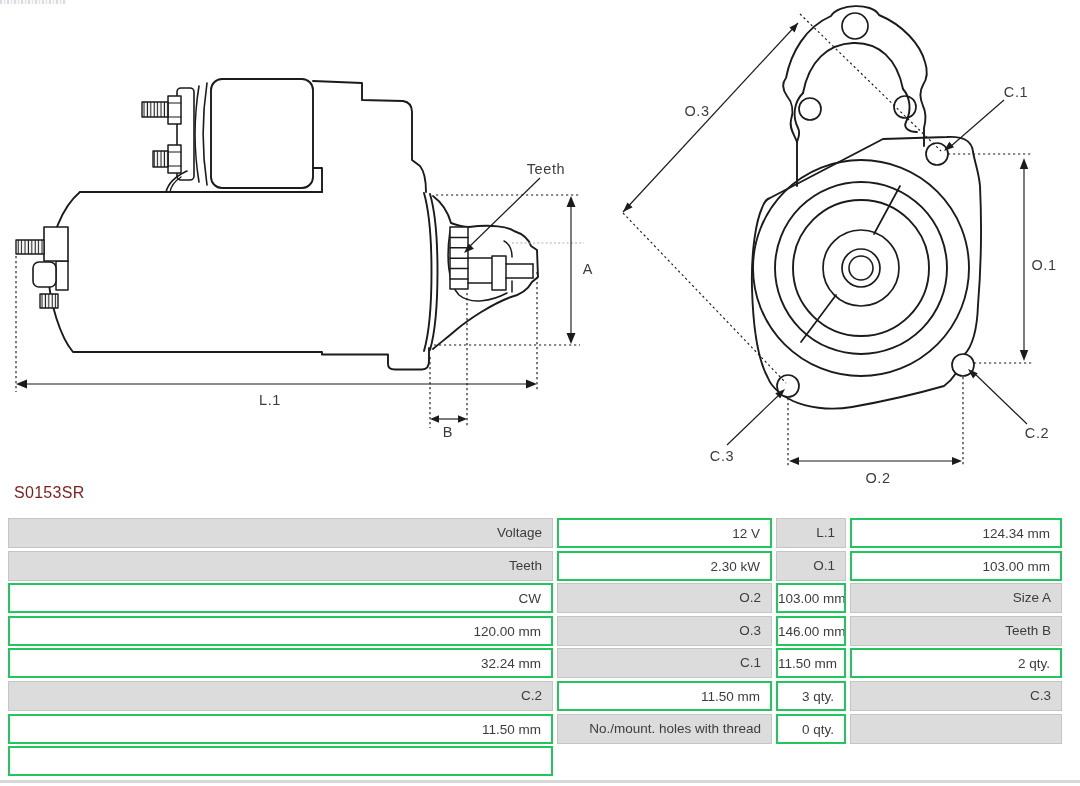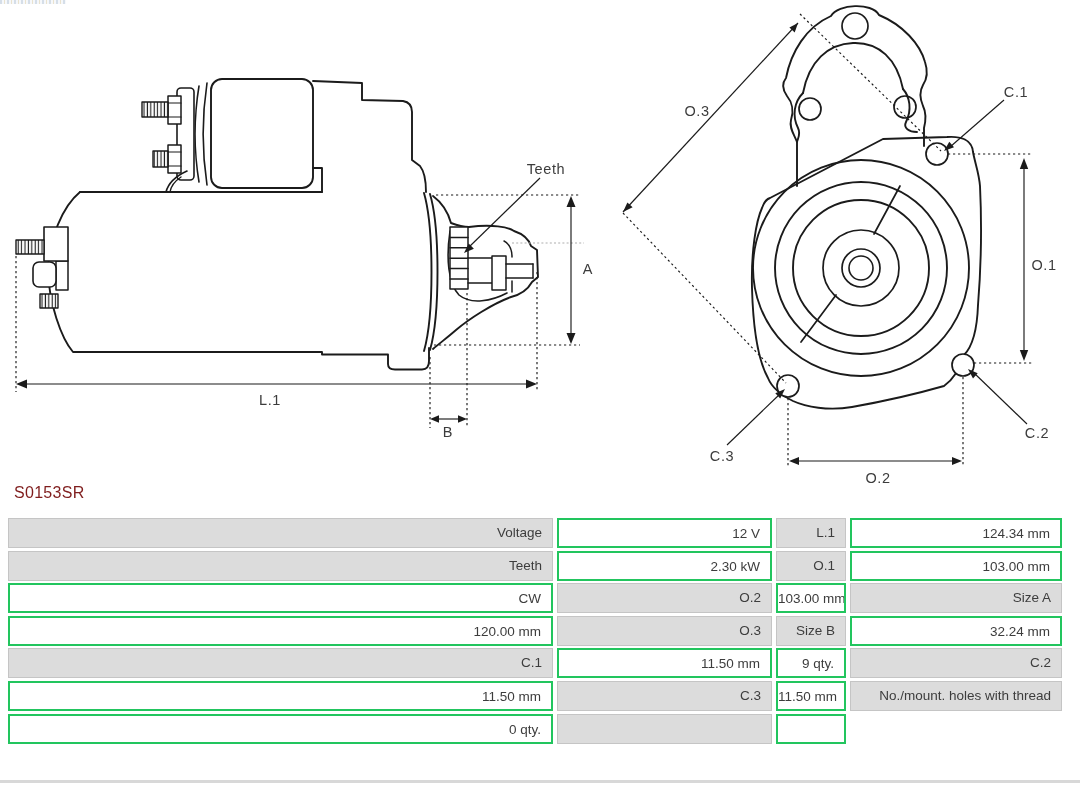--- a/index.html
+++ b/index.html
@@ -195,30 +195,32 @@
     <div class="cell gray">O.1</div>
     <div class="cell white">103.00 mm</div>
 
     <div class="cell white">CW</div>
     <div class="cell gray">O.2</div>
     <div class="cell white">103.00 mm</div>
 
     <div class="cell gray">Size A</div>
     <div class="cell white">120.00 mm</div>
     <div class="cell gray">O.3</div>
-
-    <div class="cell gray">Size B</div>
+    <div class="cell white">146.00 mm</div>
+
+    <div class="cell gray">Teeth B</div>
     <div class="cell white">32.24 mm</div>
     <div class="cell gray">C.1</div>
     <div class="cell white">11.50 mm</div>
 
-    <div class="cell white">9 qty.</div>
+    <div class="cell white">2 qty.</div>
     <div class="cell gray">C.2</div>
     <div class="cell white">11.50 mm</div>
 
+    <div class="cell white">3 qty.</div>
     <div class="cell gray">C.3</div>
     <div class="cell white">11.50 mm</div>
 
     <div class="cell gray">No./mount. holes with thread</div>
     <div class="cell white">0 qty.</div>
     <div class="cell gray"></div>
     <div class="cell white"></div>
   </div>
 
   <div class="bottom-rule"></div>

